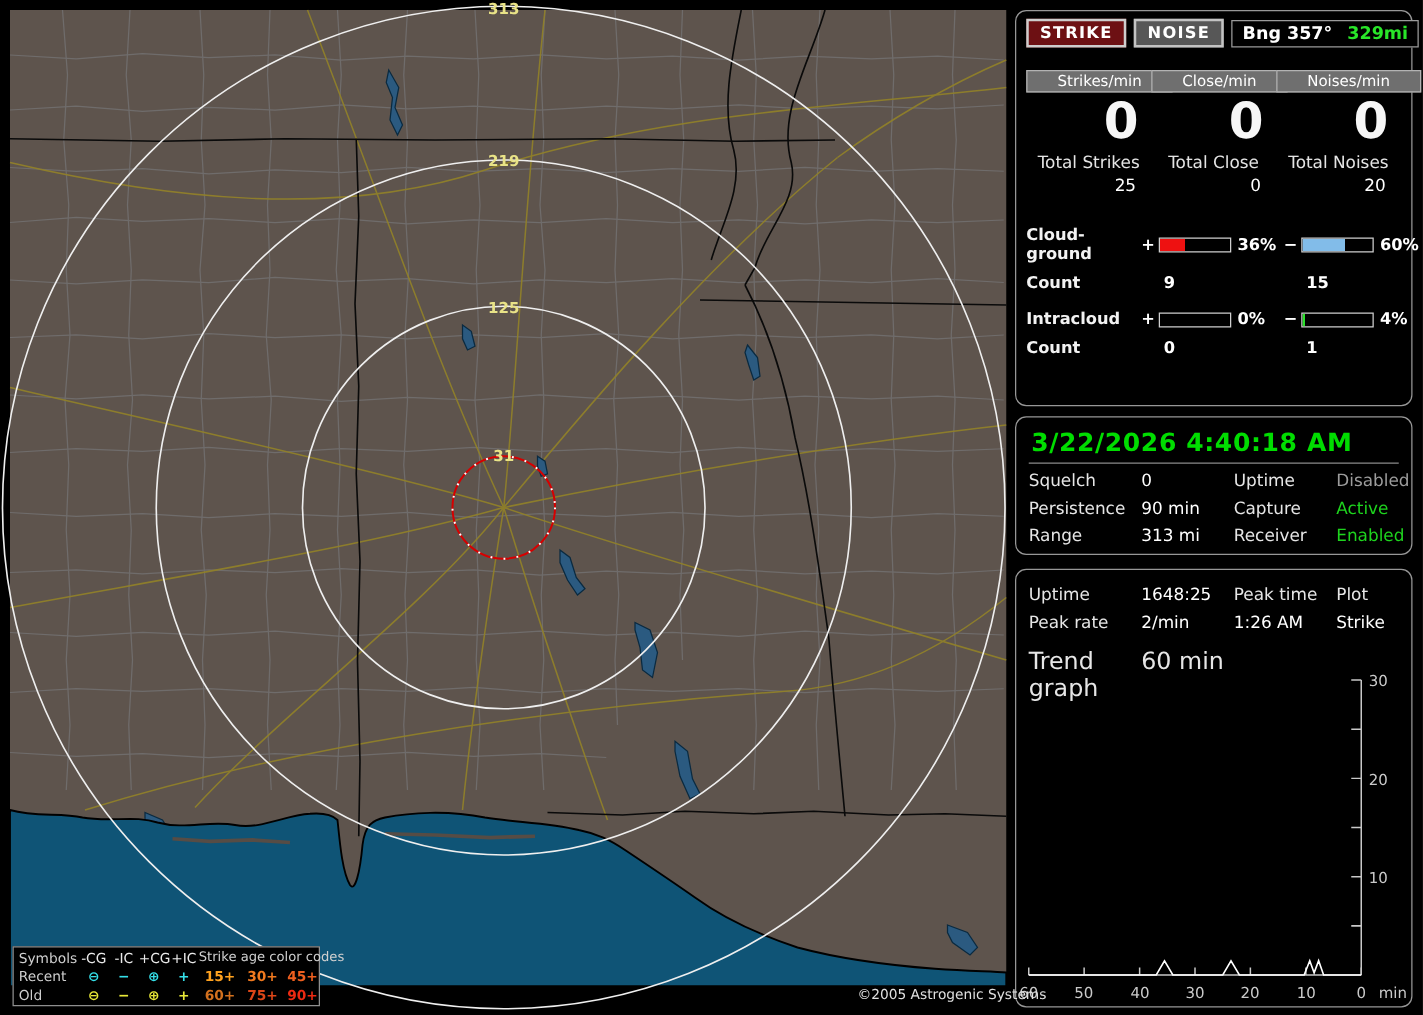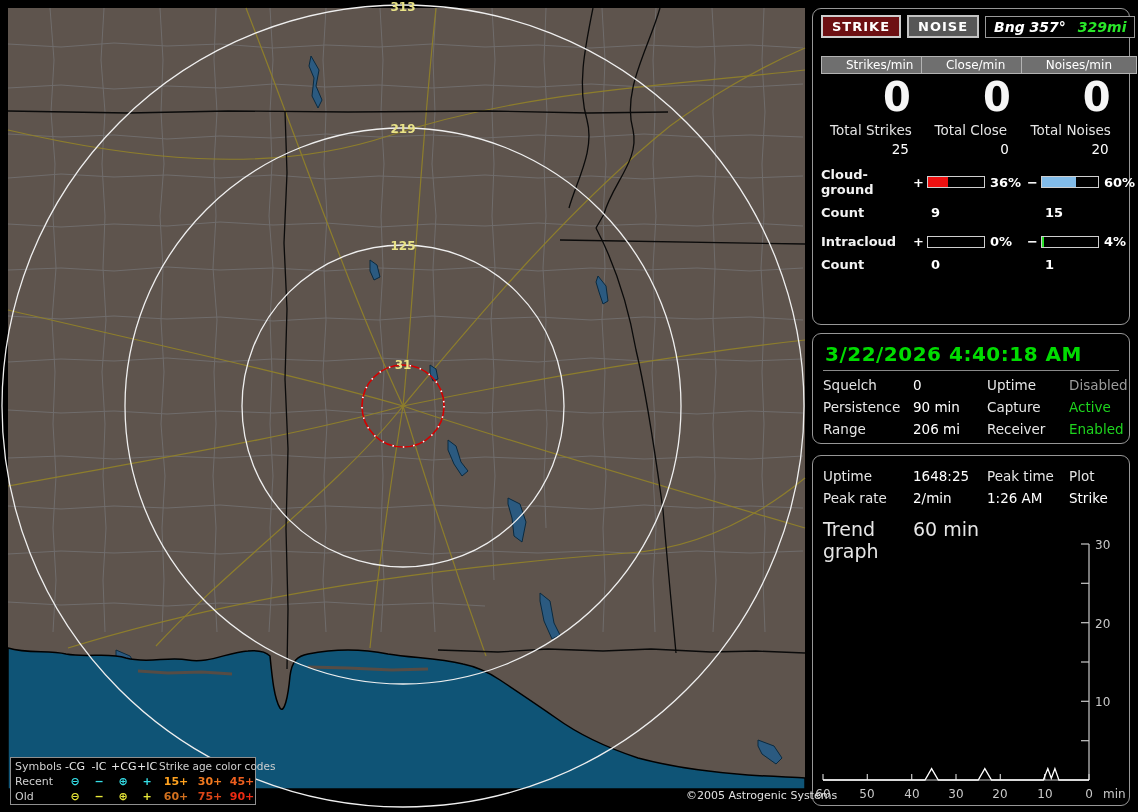--- a/index.html
+++ b/index.html
@@ -22,32 +22,32 @@
        border-radius:9px;box-sizing:border-box;}
   #box1{top:8px;height:317px;padding:6px 8px;}
   #box2{top:333px;height:111px;padding:6px 10px;}
   #box3{top:455px;height:351px;padding:6px 10px;}
   .btn-row{display:flex;align-items:center;gap:6px;}
   .btn{display:inline-block;font-weight:bold;font-size:13px;letter-spacing:1px;padding:2px 9px;
        border:2px solid #c3c3c3;color:#fff;}
   .btn.strike{background:#6d1013;border-color:#cdcdcd;}
   .btn.noise{background:#575757;border-color:#c3c3c3;}
   .bng{margin-left:auto;border:1px solid #9a9a9a;background:#000;padding:2px 8px;font-weight:bold;font-size:14px;
-       color:#fff;white-space:nowrap;font-style:italic;}
+       color:#fff;white-space:nowrap;}
   .bng .dist{color:#29e629;margin-left:12px;}
   .counters{display:flex;margin-top:16px;}
   .counter{width:33.3%;text-align:center;}
   .chip{display:inline-block;background:#6f6f6f;border:1px solid #b3b3b3;color:#fff;font-size:12px;
         padding:1px 24px;}
   .rate{font-size:40px;font-weight:bold;color:#f6f6f6;text-align:right;padding-right:10px;line-height:1.15;}
   .tlabel{font-size:13.5px;color:#e4e4e4;margin-top:2px;}
   .tvalue{font-size:13.5px;color:#fff;text-align:right;padding-right:12px;margin-top:3px;}
   .dist-title{margin-top:16px;color:#bdbdbd;font-size:13px;padding:0 2px 3px 2px;border-bottom:1px solid #8a8a8a;}
   .dist-row{display:grid;grid-template-columns:92px 14px 58px 42px 14px 58px 40px;align-items:center;
-            margin-top:10px;font-size:13px;}
+            margin-top:24px;font-size:13px;}
   .dist-row.count{margin-top:8px;}
   .dlabel{font-weight:bold;color:#f2f2f2;}
   .dsign{color:#fff;font-weight:bold;text-align:left;}
   .dbar{display:inline-block;height:10px;border:1px solid #cfcfcf;background:#000;position:relative;overflow:hidden;}
   .dfill{display:block;height:100%;width:0;}
   .dpct{font-weight:bold;color:#fff;padding-left:5px;}
   .dcount{font-weight:bold;color:#fff;padding-left:4px;}
   .datetime{color:#00dd00;font-weight:bold;font-size:20px;letter-spacing:0.5px;padding:2px 2px 4px 2px;
             border-bottom:1px solid #8a8a8a;}
   .srow,.urow{display:grid;grid-template-columns:90px 74px 82px auto;font-size:13.5px;margin-top:6px;}
@@ -270,21 +270,21 @@
       <span class="val" style="color: rgb(156, 156, 156);">Disabled</span>
     </div>
     <div class="srow">
       <span class="lbl">Persistence</span>
       <span class="val">90 min</span>
       <span class="lbl">Capture</span>
       <span class="val" style="color: rgb(30, 212, 30);">Active</span>
     </div>
     <div class="srow">
       <span class="lbl">Range</span>
-      <span class="val">206 mi</span>
+      <span class="val">313 mi</span>
       <span class="lbl">Receiver</span>
       <span class="val" style="color: rgb(30, 212, 30);">Enabled</span>
     </div>
   </div>
 
   <div id="box3" class="box">
     <div class="urow">
       <span class="lbl">Uptime</span>
       <span class="val">1648:25</span>
       <span class="lbl">Peak time</span>

